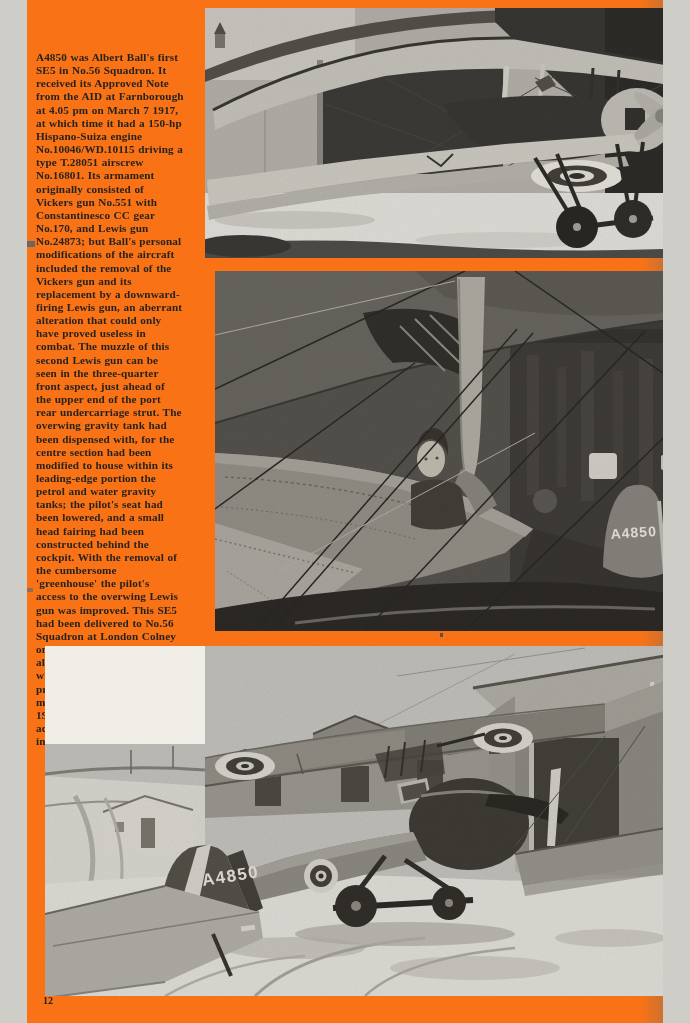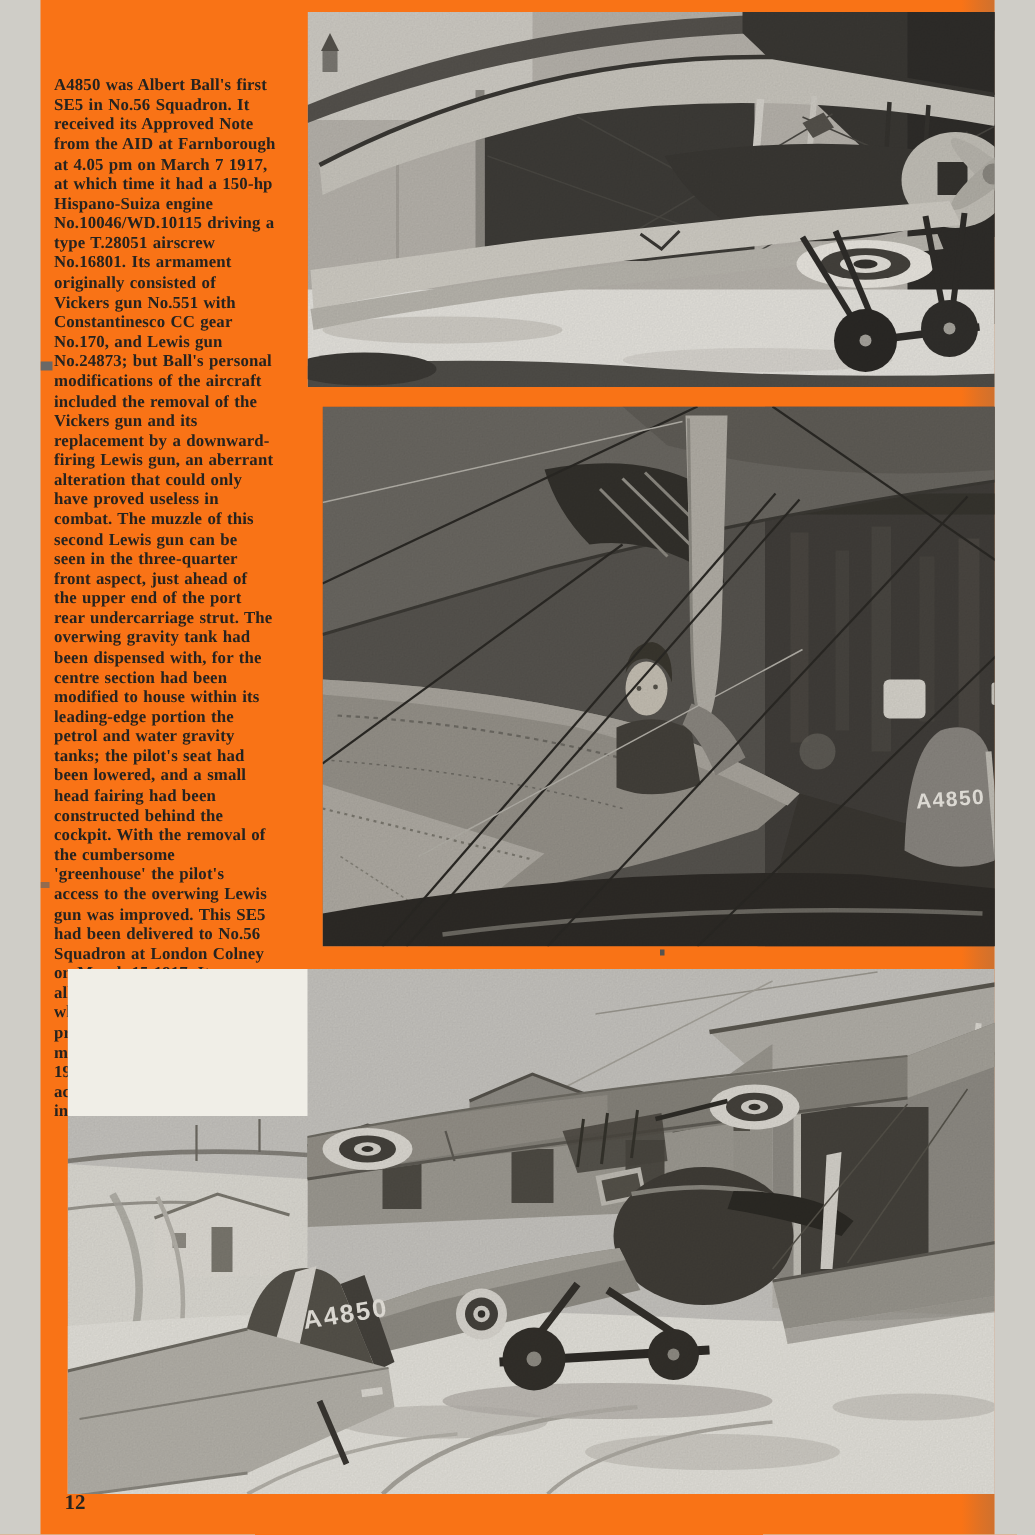--- a/index.html
+++ b/index.html
@@ -16,21 +16,21 @@
   .edge-mark{position:absolute;left:0;background:#6a6866;}
   
   .article{
     position:absolute;left:9px;top:51px;width:172px;
     font-size:11.2px;line-height:13.15px;font-weight:700;
     color:#26231f;letter-spacing:.1px;word-spacing:.6px;
     white-space:pre-line;
   }
   .pageno{
     position:absolute;left:16px;top:995px;
-    font-size:14px;font-weight:700;color:#26231f;
+    font-size:10px;font-weight:700;color:#26231f;
   }
   .photo{position:absolute;overflow:hidden;}
   .photo svg{display:block;width:100%;height:100%;}
   .tickmark{position:absolute;left:413px;top:633px;width:3px;height:4px;background:#55534f;}
 </style>
 </head>
 <body>
 
 <div id="page">
 

